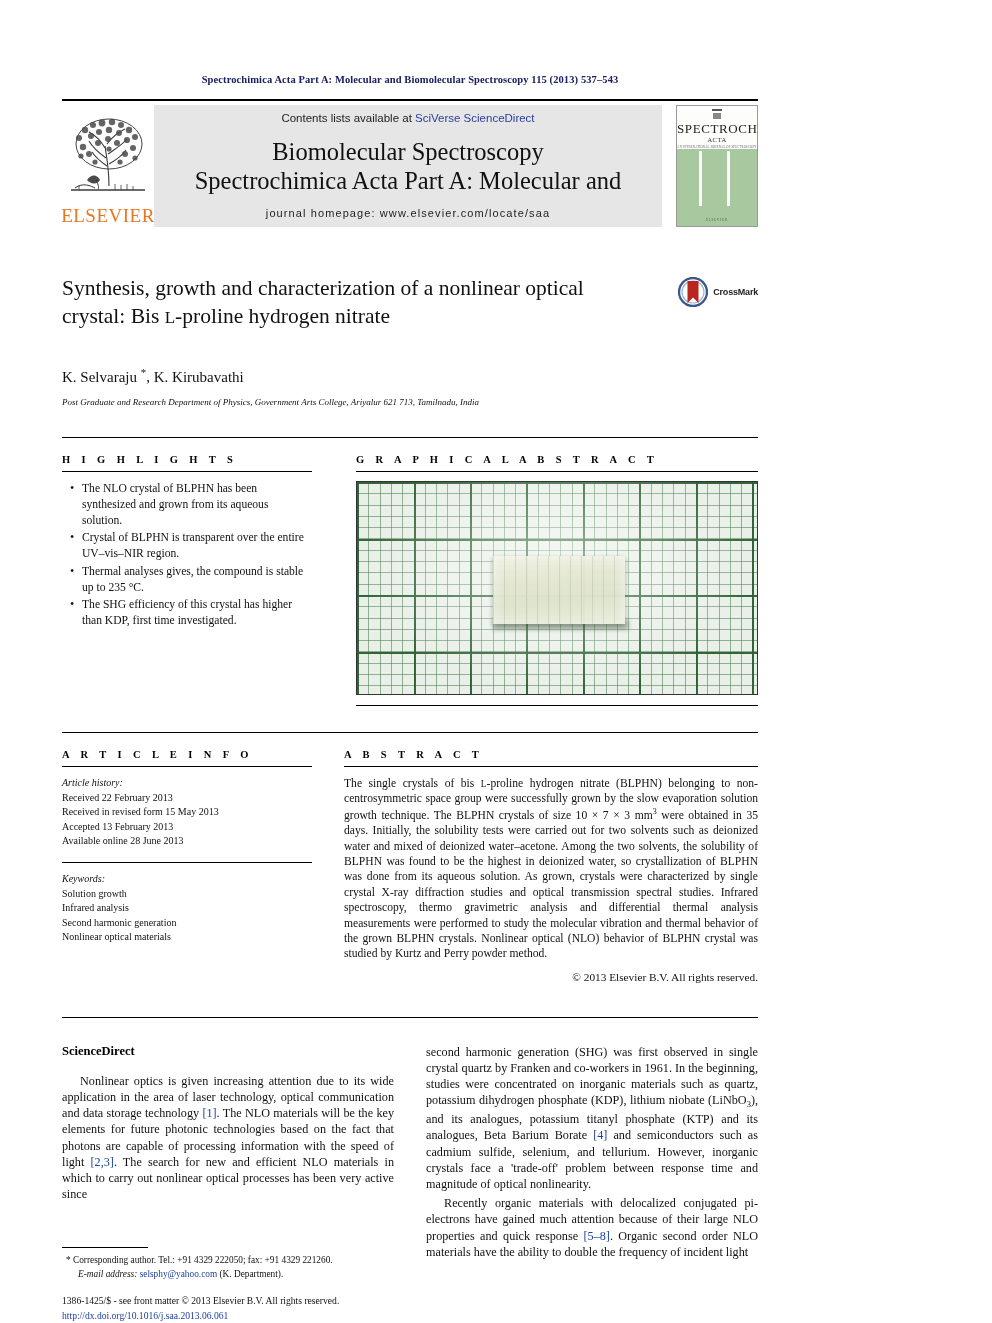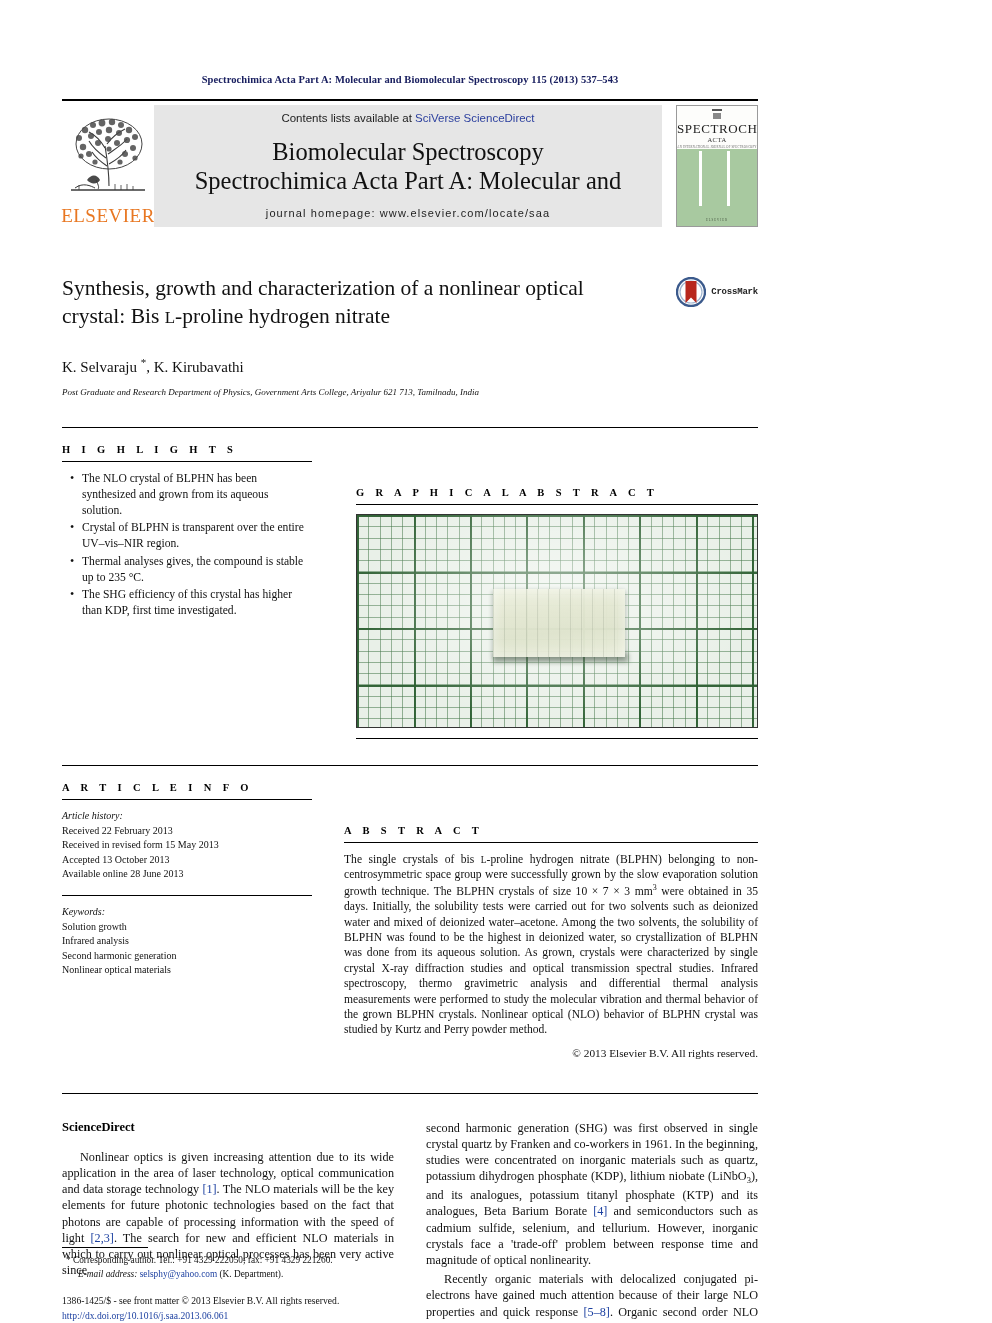--- a/index.html
+++ b/index.html
@@ -145,48 +145,48 @@
     padding-right: 120px;
   }
   .art-title .sc { font-size: 17px; }
   .crossmark {
     position: absolute;
     top: 2px; right: 0;
     display: flex; align-items: center; gap: 5px;
   }
   .cm-badge { width: 30px; height: 30px; }
   .cm-text {
-    font-family: Liberation Mono, monospace;
+    font-family: Liberation Sans, sans-serif;
     font-size: 9px; font-weight: bold; color: #222; letter-spacing: -.2px;
   }
   .authors {
     font-family: "Liberation Serif", serif;
     font-size: 15px;
-    margin-top: 26px;
+    margin-top: 36px;
     color: #111;
   }
   .authors sup { font-size: 11px; }
   .affil {
     font-family: "Liberation Serif", serif;
     font-style: italic;
     font-size: 9px;
     margin-top: 11px;
     color: #111;
   }
 
   
   .cols {
     display: flex;
     margin: 30px 62px 0 62px;
     border-top: 1px solid #000;
     padding-top: 16px;
     gap: 44px;
   }
   .col-left  { width: 250px; flex: 0 0 250px; }
-  .col-right { flex: 1 1 auto; margin-top: 43px; }
+  .col-right { flex: 1 1 auto; }
 
   .sec-head {
     font-family: "Liberation Serif", serif;
     font-size: 10.5px;
     font-weight: bold;
     letter-spacing: 4.4px;
     color: #000;
     margin: 0 0 6px 0;
   }
   .sec-rule { border-top: 1px solid #000; margin-bottom: 9px; }
@@ -475,21 +475,21 @@
   </div>
 
   <div class="cols2">
     <div class="col-left">
       <div class="sec-head">A R T I C L E   I N F O</div>
       <div class="sec-rule"></div>
       <div class="info-block">
         <div class="lbl">Article history:</div>
         <div>Received 22 February 2013</div>
         <div>Received in revised form 15 May 2013</div>
-        <div>Accepted 13 October 2013</div>
+        <div>Accepted 13 February 2013</div>
         <div>Available online 28 June 2013</div>
       </div>
       <div class="info-rule"></div>
       <div class="info-block">
         <div class="lbl">Keywords:</div>
         <div>Solution growth</div>
         <div>Infrared analysis</div>
         <div>Second harmonic generation</div>
         <div>Nonlinear optical materials</div>
       </div>

